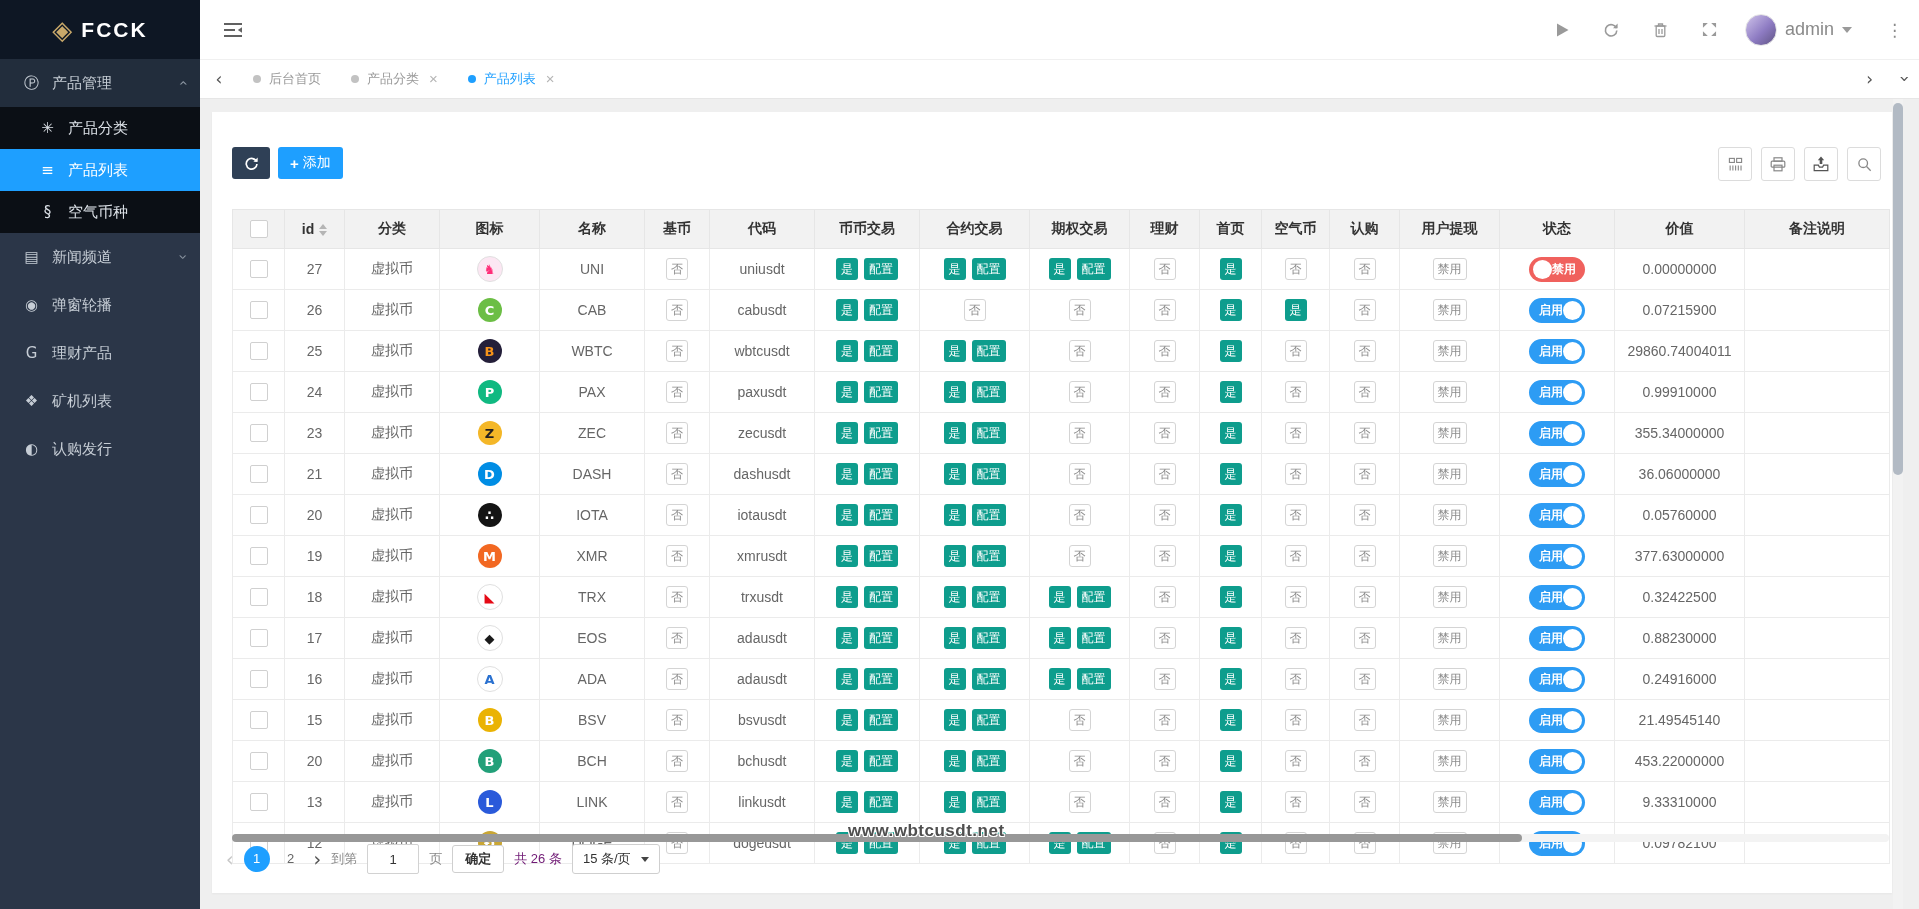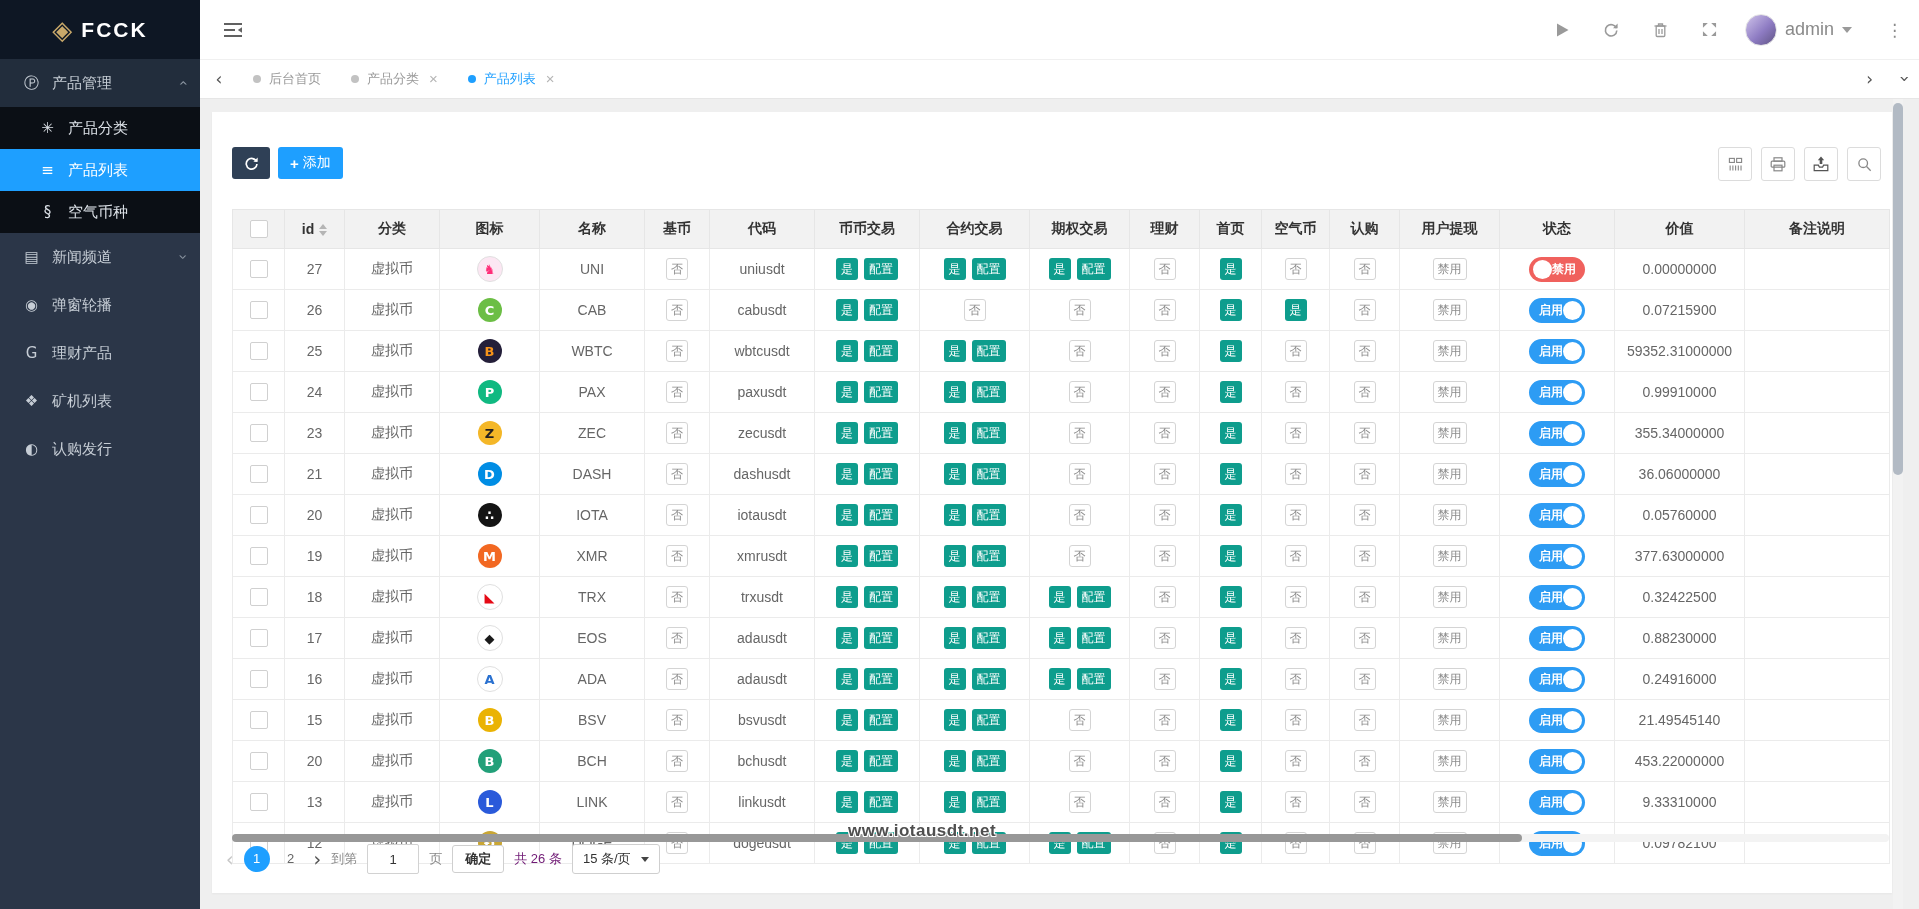--- a/index.html
+++ b/index.html
@@ -353,21 +353,21 @@
               <td>wbtcusdt</td>
               <td><span class="bg">是</span><span class="bg">配置</span></td>
               <td><span class="bg">是</span><span class="bg">配置</span></td>
               <td><span class="bp">否</span></td>
               <td><span class="bp">否</span></td>
               <td><span class="bg">是</span></td>
               <td><span class="bp">否</span></td>
               <td><span class="bp">否</span></td>
               <td><span class="bp">禁用</span></td>
               <td><div class="toggle on"><span class="ttx">启用</span><span class="knob"></span></div></td>
-              <td>59352.31000000</td>
+              <td>29860.74004011</td>
               <td></td>
             </tr>
             <tr class="row">
               <td><span class="cbx"></span></td>
               <td>24</td>
               <td>虚拟币</td>
               <td><span class="coin" style="background: rgb(16, 185, 129); color: rgb(255, 255, 255);">P</span></td>
               <td class="cname">PAX</td>
               <td><span class="bp">否</span></td>
               <td>paxusdt</td>
@@ -622,19 +622,19 @@
         <span class="plabel">页</span>
         <button class="pbtn">确定</button>
         <span class="ptotal">共 26 条</span>
         <span class="psize">
           <span>15 条/页</span>
           <span class="caret"></span>
         </span>
       </div>
     </div>
 
-    <div class="watermark">www.iotausdt.net</div>
+    <div class="watermark">www.wbtcusdt.net</div>
 
     <div class="vscroll">
       <div class="vthumb"></div>
     </div>
   </div>
 </div>
 
 </body></html>

